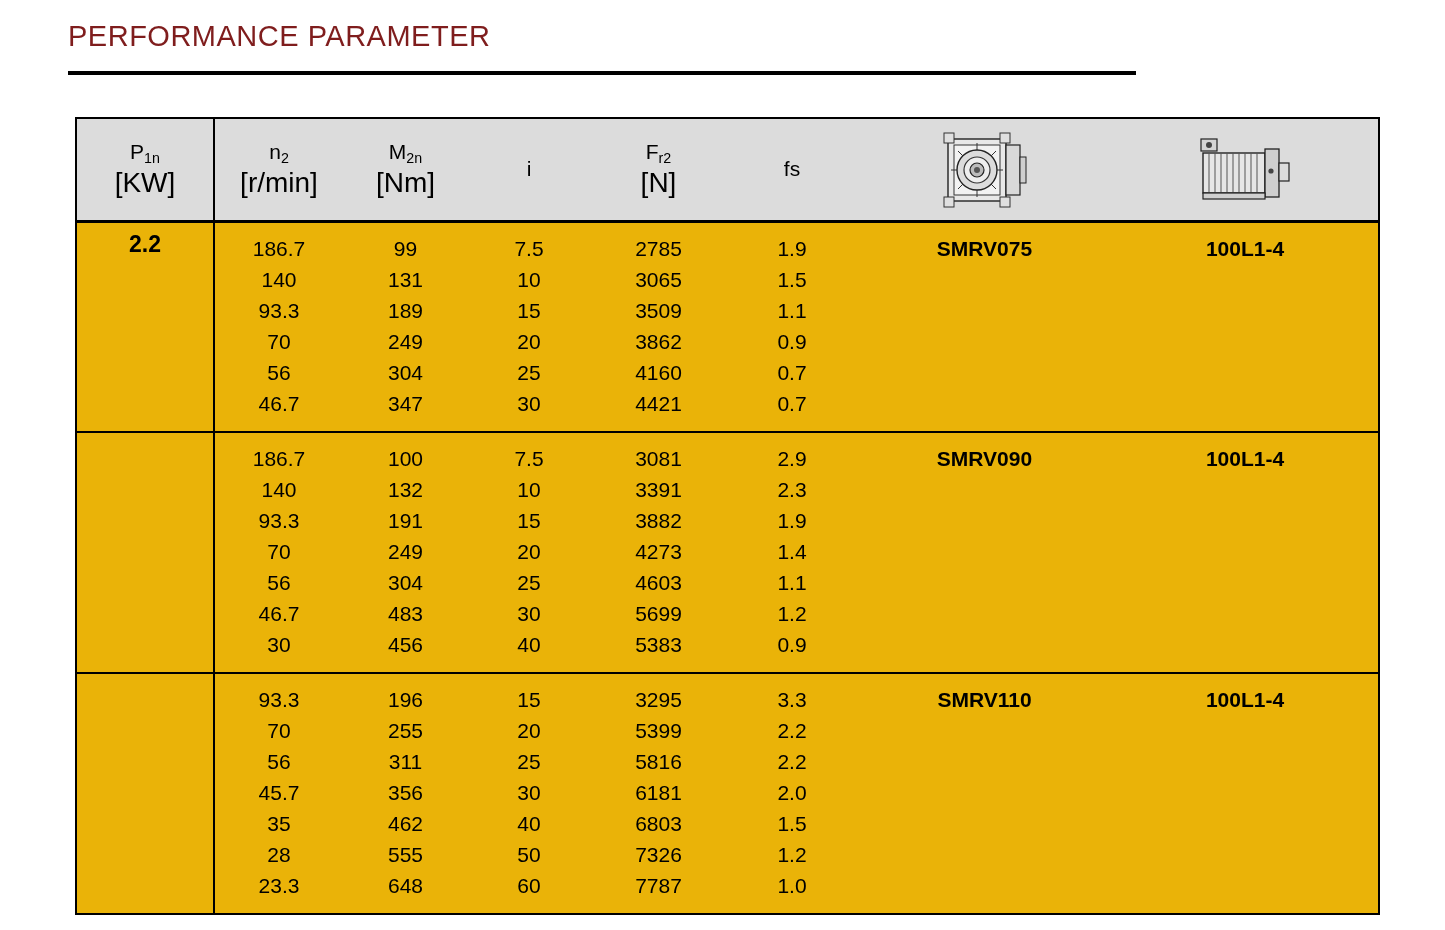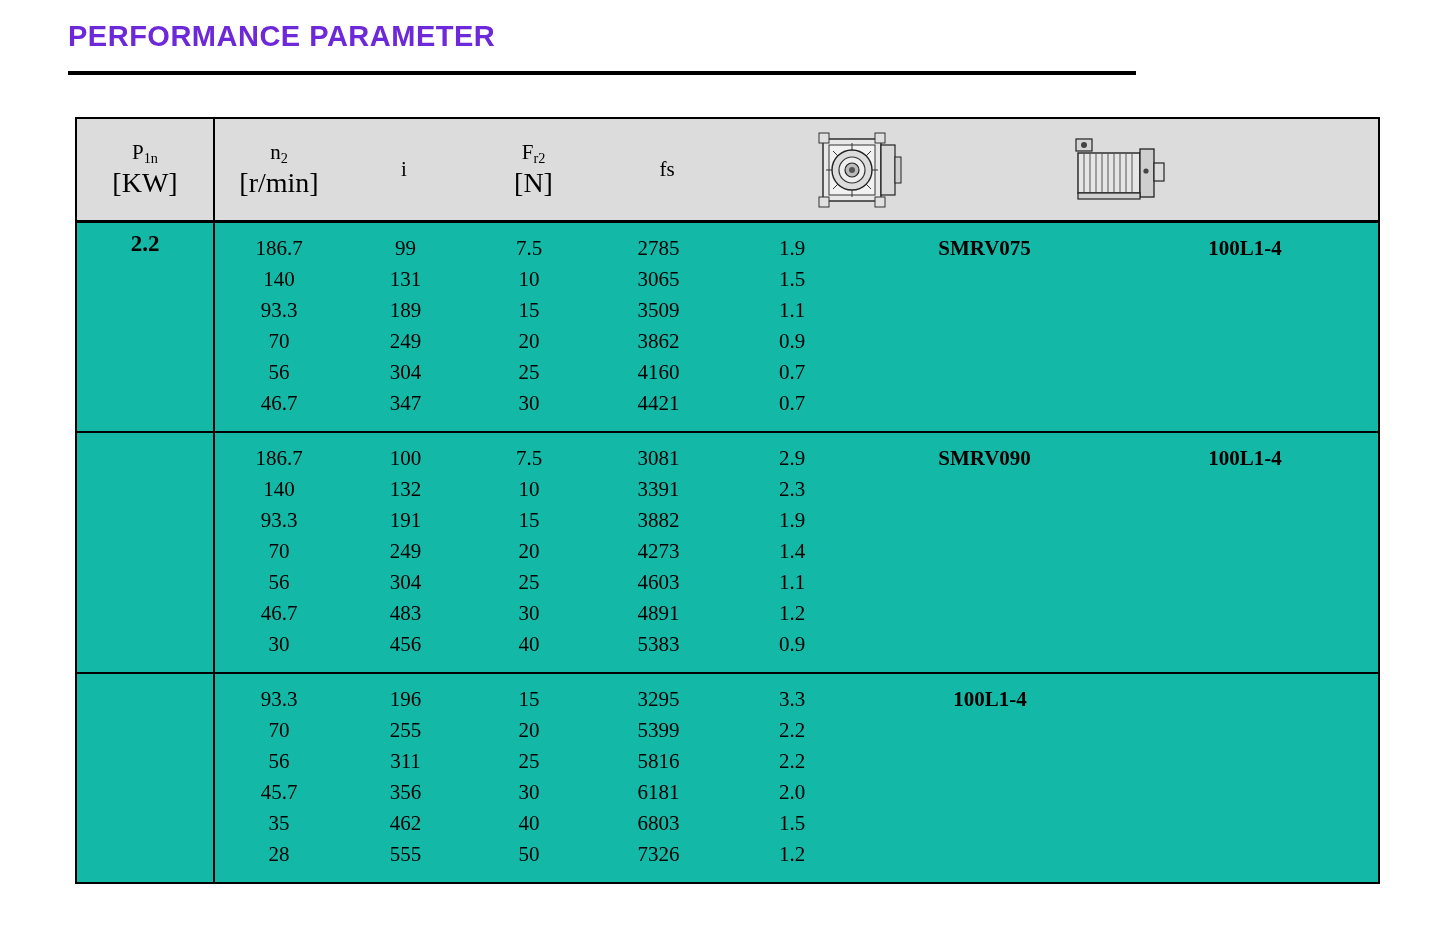--- a/index.html
+++ b/index.html
@@ -21,43 +21,41 @@
     width: 1445px;
     height: 930px;
   }
 
   .page-title {
     position: absolute;
     left: 68px;
     top: 20px;
     font-size: 29px;
     letter-spacing: 0.5px;
-    color: #6d28d9;
+    color: #7f1d1d;
     white-space: nowrap;
-    font-weight: bold;
   }
 
   .title-rule {
     position: absolute;
     left: 68px;
     top: 71px;
     width: 1068px;
     height: 4px;
     background: #000;
   }
 
   .table-wrap {
     position: absolute;
     left: 75px;
     top: 117px;
     width: 1305px;
     border: 2px solid #000;
     box-sizing: border-box;
-    background: #14b8a6;
-    font-family: Liberation Serif, serif;
+    background: #eab308;
   }
 
   
   .thead {
     display: flex;
     background: #dcdcdc;
     border-bottom: 3px solid #000;
     height: 104px;
     box-sizing: border-box;
   }
@@ -168,20 +166,24 @@
       <div class="th c1 vline-after-c1">
         <div>P<sub>1n</sub></div>
         <div class="sub">[KW]</div>
       </div>
 
       <div class="th c2">
         <div>n<sub>2</sub></div>
         <div class="sub">[r/min]</div>
       </div>
 
+      <div class="th c3">
+        <div>M<sub>2n</sub></div>
+        <div class="sub">[Nm]</div>
+      </div>
 
       <div class="th c4">
         <div>i</div>
       </div>
 
       <div class="th c5">
         <div>F<sub>r2</sub></div>
         <div class="sub">[N]</div>
       </div>
 
@@ -353,21 +355,21 @@
               <div class="cell c4">25</div>
               <div class="cell c5">4603</div>
               <div class="cell c6">1.1</div>
               <div class="cell c7 model"></div>
               <div class="cell c8 motor"></div>
             </div>
             <div class="row">
               <div class="cell c2">46.7</div>
               <div class="cell c3">483</div>
               <div class="cell c4">30</div>
-              <div class="cell c5">4891</div>
+              <div class="cell c5">5699</div>
               <div class="cell c6">1.2</div>
               <div class="cell c7 model"></div>
               <div class="cell c8 motor"></div>
             </div>
             <div class="row">
               <div class="cell c2">30</div>
               <div class="cell c3">456</div>
               <div class="cell c4">40</div>
               <div class="cell c5">5383</div>
               <div class="cell c6">0.9</div>
@@ -380,20 +382,21 @@
         <div class="block">
           <div class="pcell empty"></div>
           <div class="rows">
             <div class="block-pad-top"></div>
             <div class="row">
               <div class="cell c2">93.3</div>
               <div class="cell c3">196</div>
               <div class="cell c4">15</div>
               <div class="cell c5">3295</div>
               <div class="cell c6">3.3</div>
+              <div class="cell c7 model">SMRV110</div>
               <div class="cell c8 motor">100L1-4</div>
             </div>
             <div class="row">
               <div class="cell c2">70</div>
               <div class="cell c3">255</div>
               <div class="cell c4">20</div>
               <div class="cell c5">5399</div>
               <div class="cell c6">2.2</div>
               <div class="cell c7 model"></div>
               <div class="cell c8 motor"></div>
@@ -427,19 +430,28 @@
             </div>
             <div class="row">
               <div class="cell c2">28</div>
               <div class="cell c3">555</div>
               <div class="cell c4">50</div>
               <div class="cell c5">7326</div>
               <div class="cell c6">1.2</div>
               <div class="cell c7 model"></div>
               <div class="cell c8 motor"></div>
             </div>
+            <div class="row">
+              <div class="cell c2">23.3</div>
+              <div class="cell c3">648</div>
+              <div class="cell c4">60</div>
+              <div class="cell c5">7787</div>
+              <div class="cell c6">1.0</div>
+              <div class="cell c7 model"></div>
+              <div class="cell c8 motor"></div>
+            </div>
             <div class="block-pad-bot"></div>
           </div>
         </div>
       </div>
 
   </div>
 </div>
 
 </body></html>

